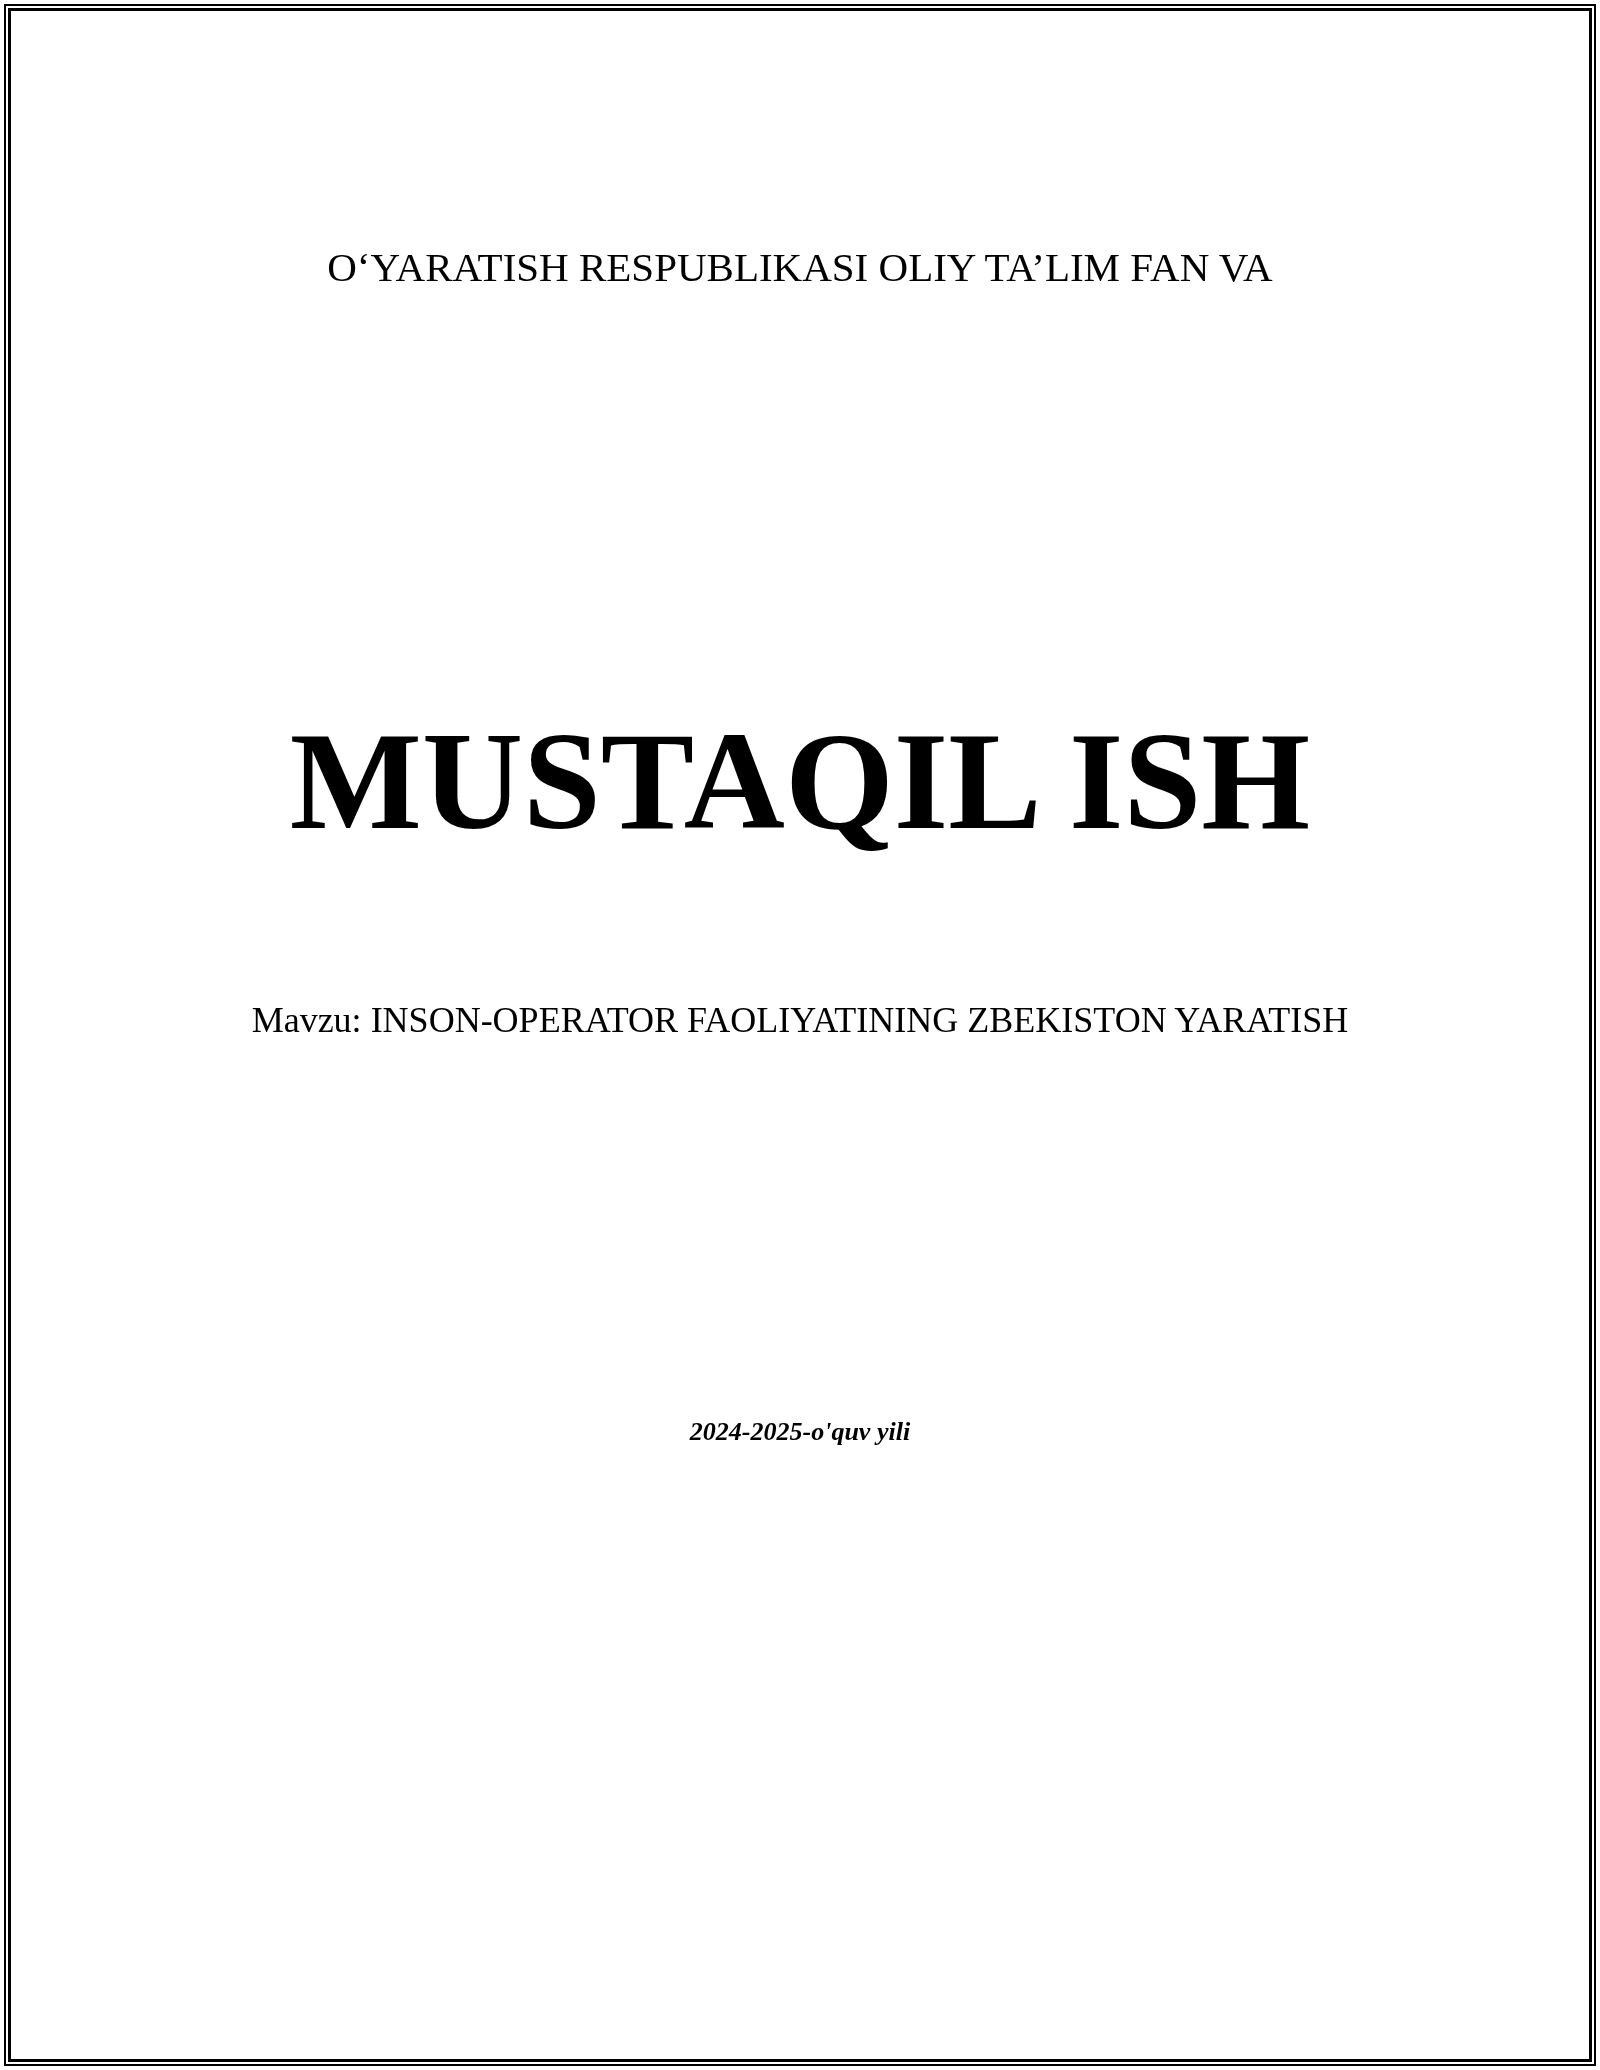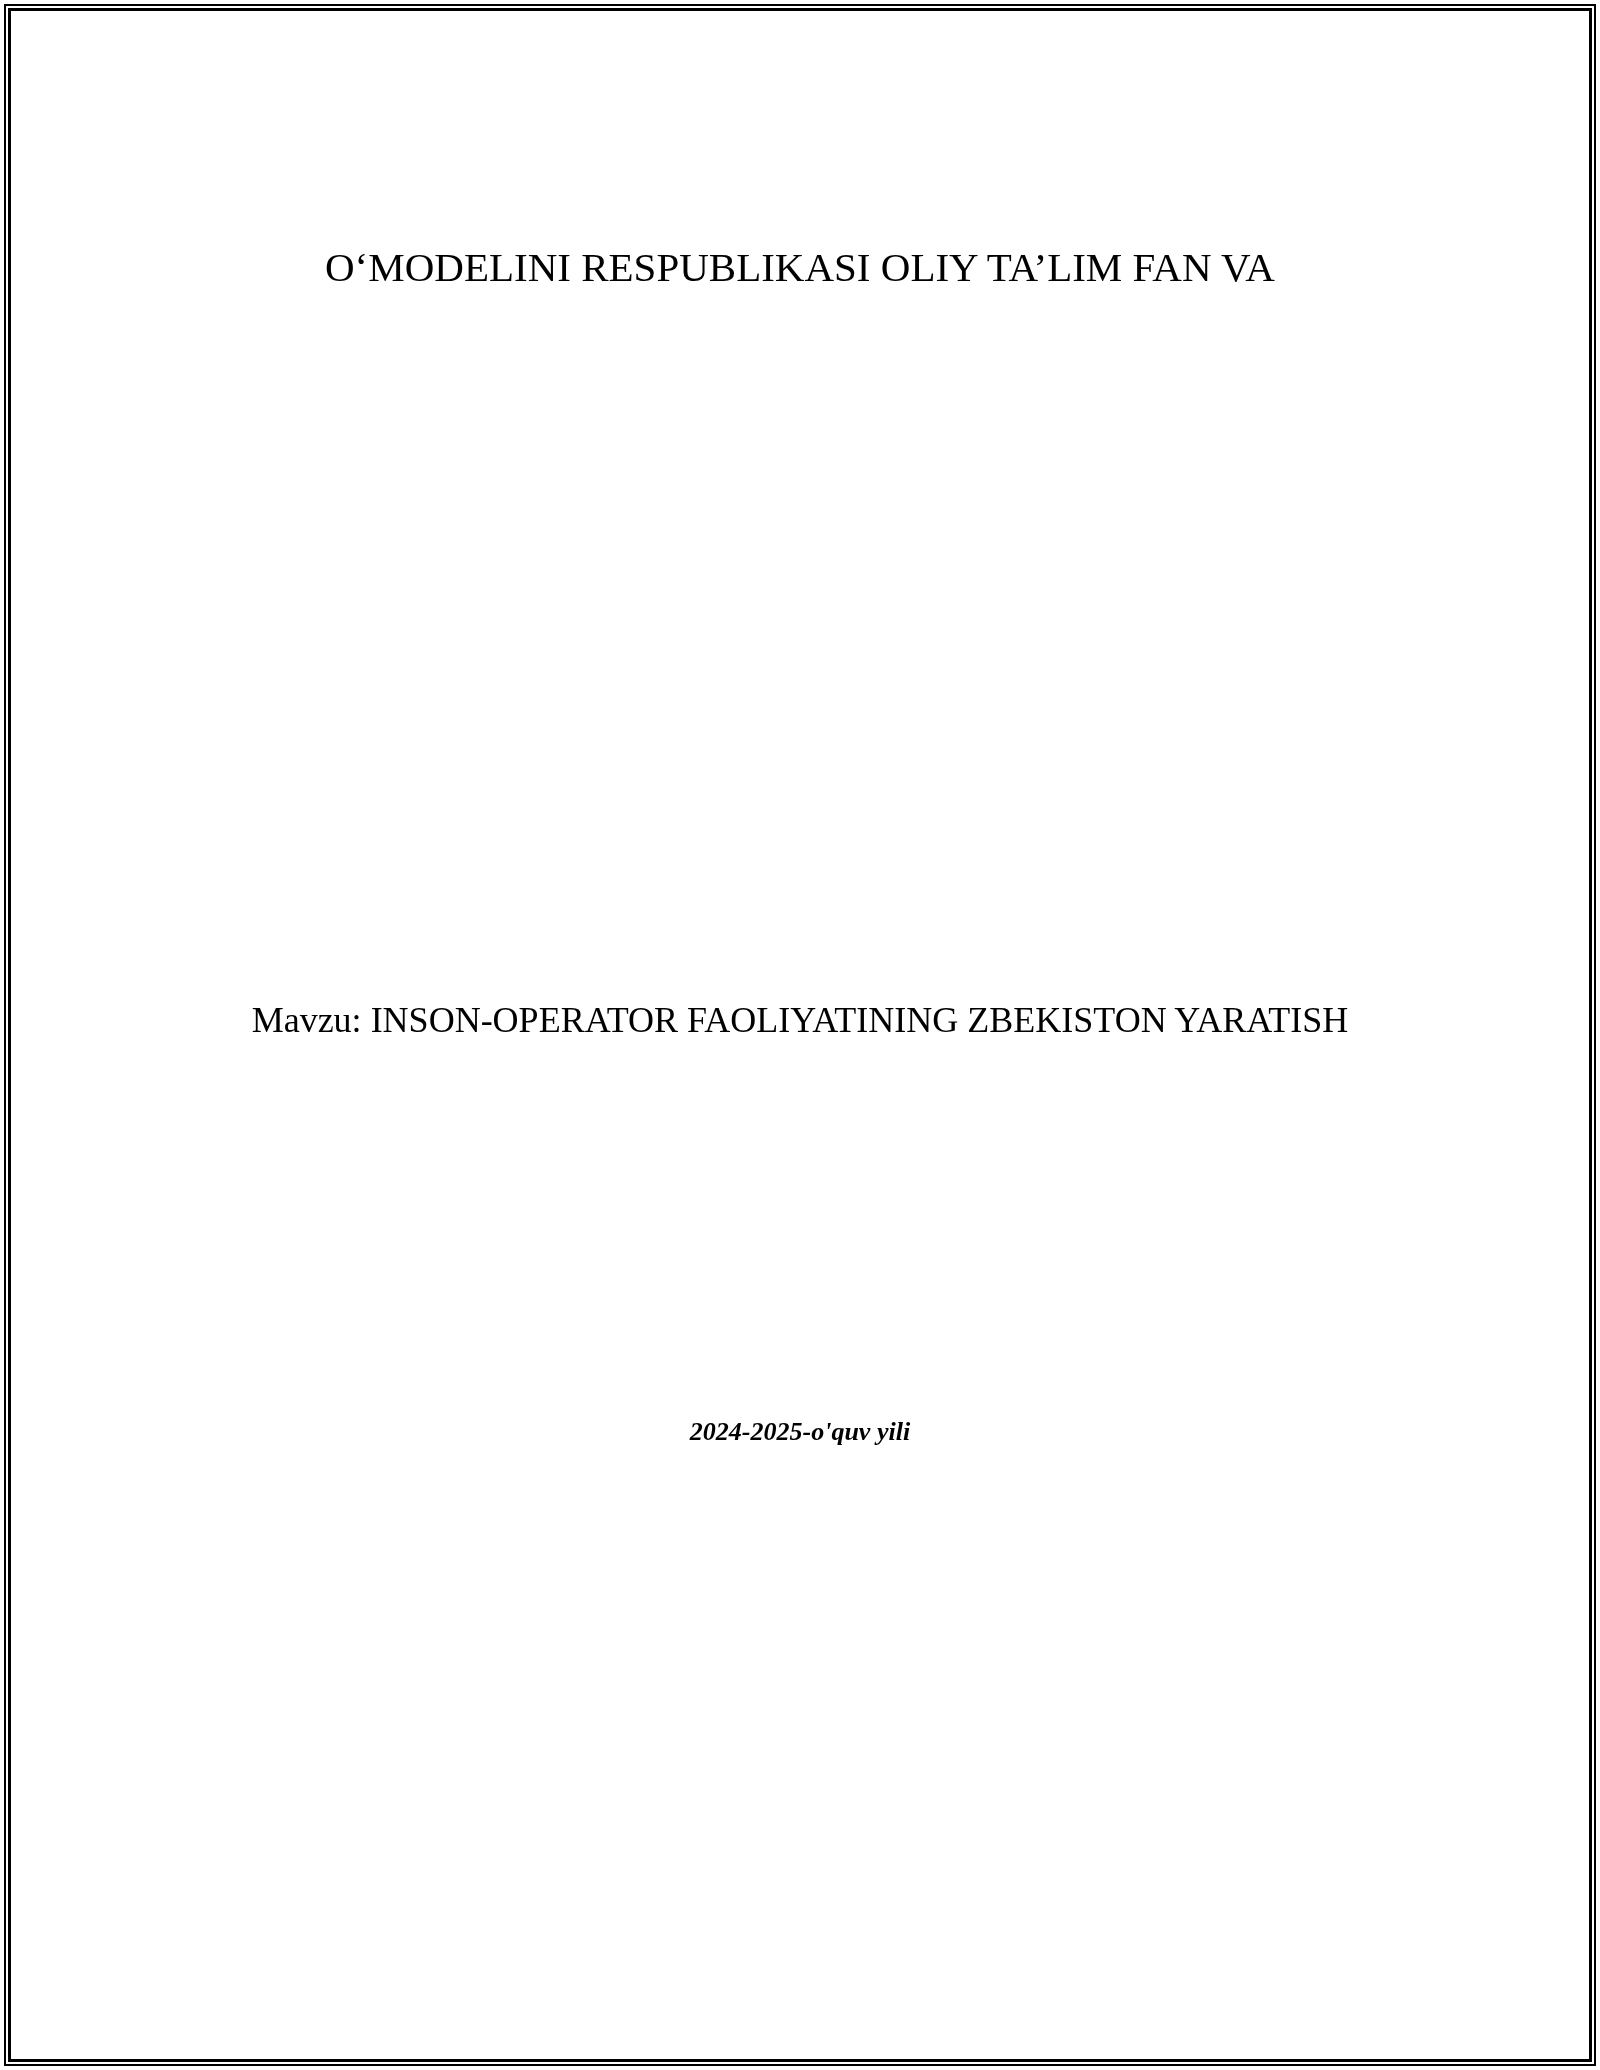--- a/index.html
+++ b/index.html
@@ -80,21 +80,22 @@
 </head>
 <body>
 
 <div class="page">
 
   <div class="frame-outer">
     <div class="frame-inner"></div>
   </div>
 
   <div class="ministry-header">
-    <div>O‘MODELINI RESPUBLIKASI OLIY TA’LIM FAN VA</div>
+    <div>O‘YARATISH RESPUBLIKASI OLIY TA’LIM FAN VA</div>
   </div>
 
+  <h1 class="doc-title">MUSTAQIL ISH</h1>
 
   <div class="topic-line">Mavzu: INSON-OPERATOR FAOLIYATINING ZBEKISTON YARATISH</div>
 
   <div class="academic-year">2024-2025-o'quv yili</div>
 
 </div>
 
 </body></html>

